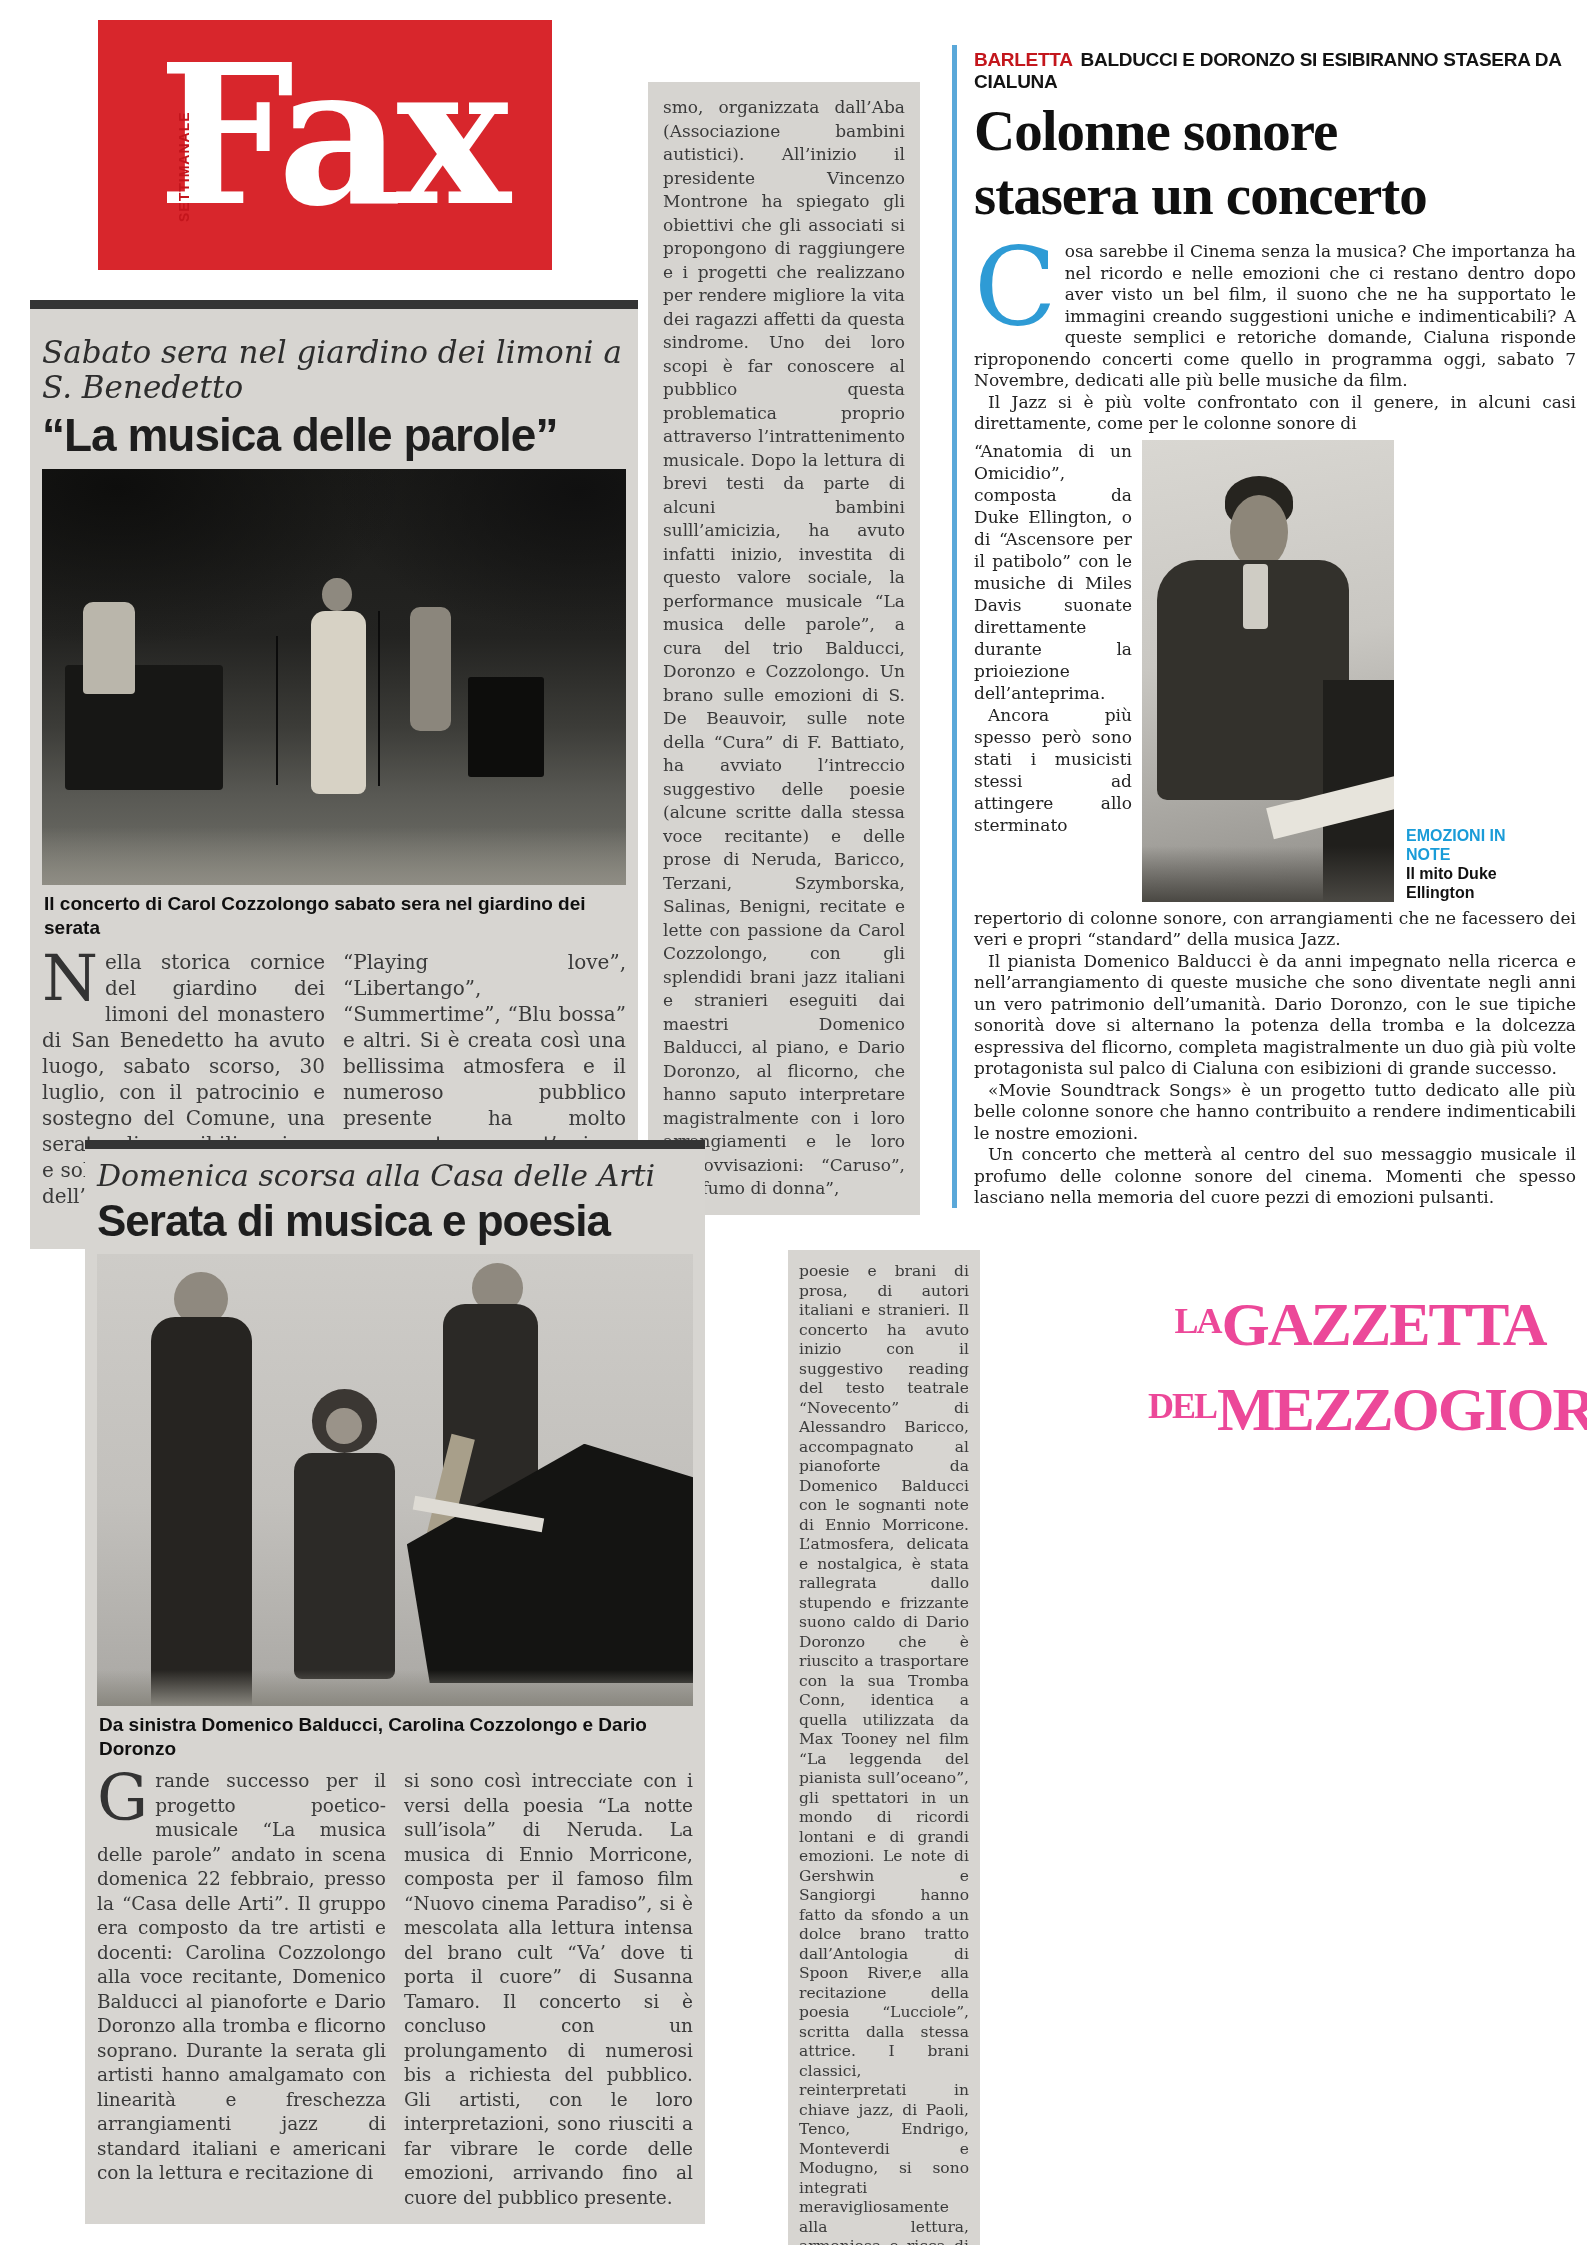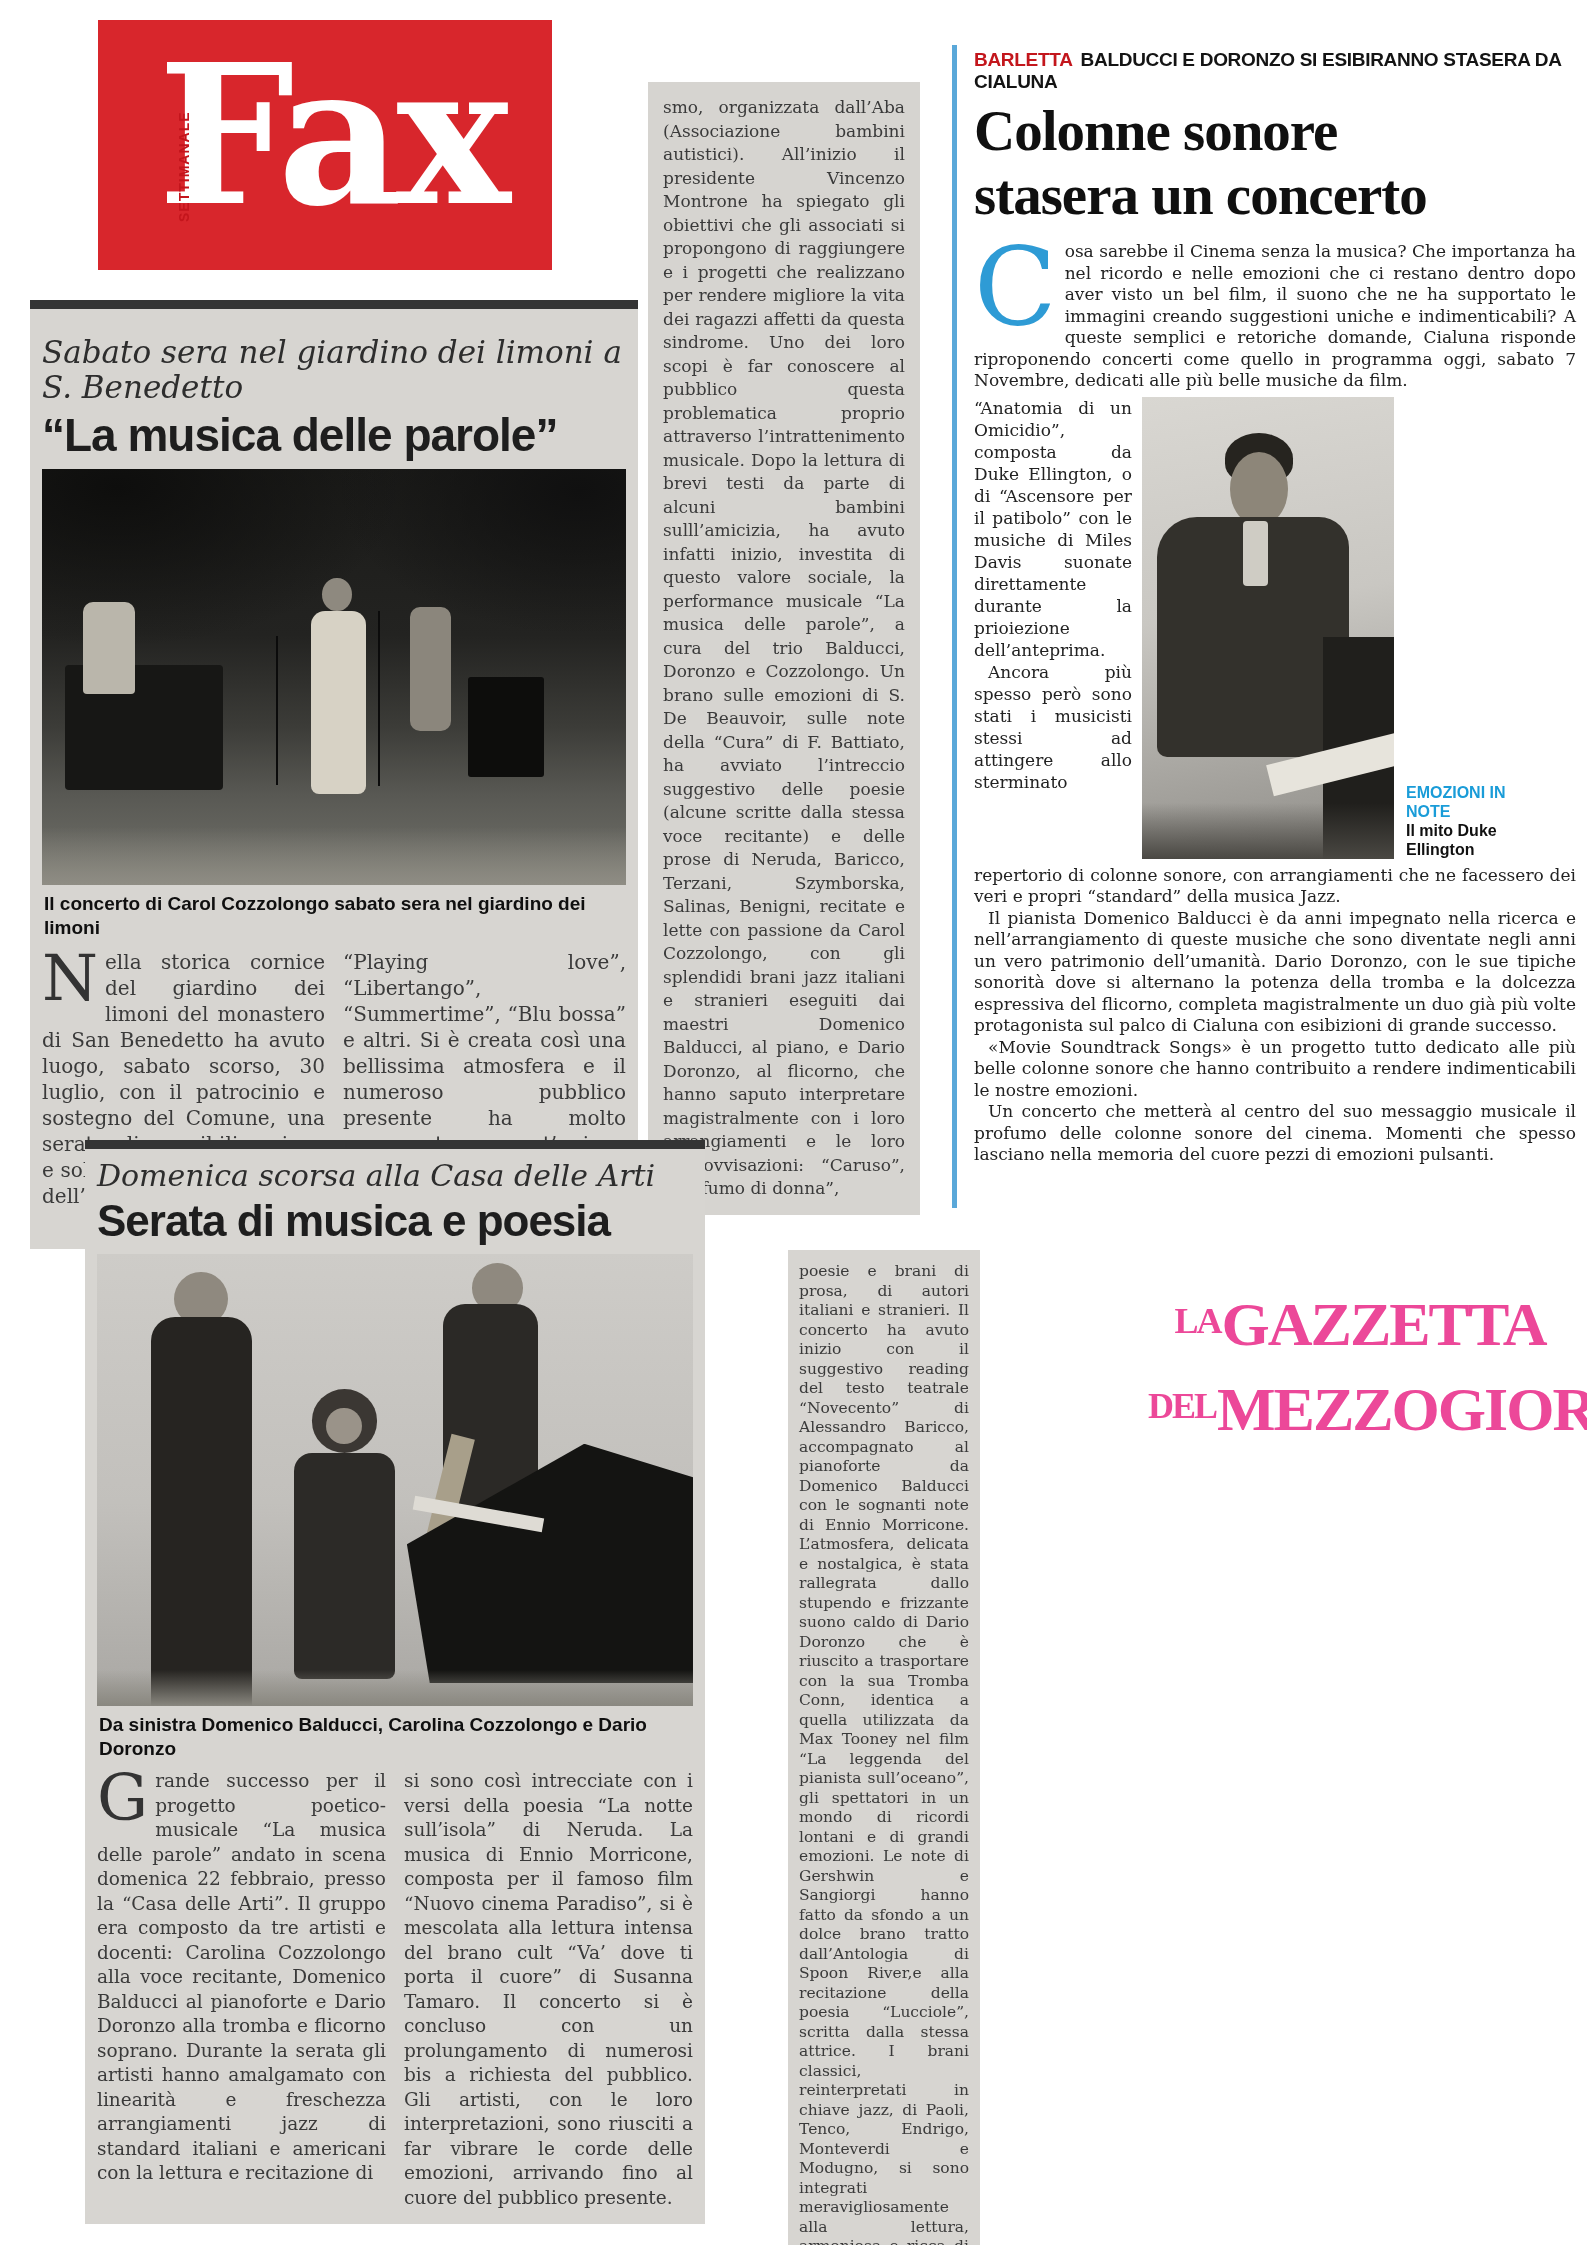--- a/index.html
+++ b/index.html
@@ -110,21 +110,21 @@
       <div class="ph" style="left:7%;top:32%;width:9%;height:22%;background:#bab6ab;border-radius:10px 10px 4px 4px;"></div>
       <div class="ph" style="left:46%;top:34%;width:9.5%;height:44%;background:#d7d2c5;border-radius:14px 14px 8px 8px;"></div>
       <div class="ph" style="left:48%;top:26%;width:5%;height:8%;background:#8e897f;border-radius:50%;"></div>
       <div class="ph" style="left:57.5%;top:34%;width:2px;height:42%;background:#0b0b0b;"></div>
       <div class="ph" style="left:40%;top:40%;width:2px;height:36%;background:#0b0b0b;"></div>
       <div class="ph" style="left:63%;top:33%;width:7%;height:30%;background:#8b867c;border-radius:10px;"></div>
       <div class="ph" style="left:73%;top:50%;width:13%;height:24%;background:#0d0d0c;border-radius:3px;"></div>
       <div class="ph" style="left:0;bottom:0;width:100%;height:14%;background:linear-gradient(180deg,rgba(160,158,148,0),#8f8d84);"></div>
     </div>
 
-    <div class="cap capbold">Il concerto di Carol Cozzolongo sabato sera nel giardino dei limoni</div>
+    <div class="cap capbold">Il concerto di Carol Cozzolongo sabato sera nel giardino dei serata</div>
 
     <div class="cols2 bodytext">
       <p><span class="dropcap">N</span><span>ella storica cornice del giardino dei limoni del monastero di San Benedetto ha avuto luogo, sabato scorso, 30 luglio, con il patrocinio e sostegno del Comune, una serata di sensibilizzazione e solidarietà verso il mondo dell’auti-</span></p>
       <p>“Playing love”, “Libertango”, “Summertime”, “Blu bossa” e altri. Si è creata così una bellissima atmosfera e il numeroso pubblico presente ha molto apprezzato quest’unione unica tra musica live e poesia che ha “donato un sorriso a tutti.”</p>
     </div>
   </div>
 </section>
 
 <section class="midcol bodytext">
   <p>smo, organizzata dall’Aba (Associazione bambini autistici). All’inizio il presidente Vincenzo Montrone ha spiegato gli obiettivi che gli associati si propongono di raggiungere e i progetti che realizzano per rendere migliore la vita dei ragazzi affetti da questa sindrome. Uno dei loro scopi è far conoscere al pubblico questa problematica proprio attraverso l’intrattenimento musicale. Dopo la lettura di brevi testi da parte di alcuni bambini sulll’amicizia, ha avuto infatti inizio, investita di questo valore sociale, la performance musicale “La musica delle parole”, a cura del trio Balducci, Doronzo e Cozzolongo. Un brano sulle emozioni di S. De Beauvoir, sulle note della “Cura” di F. Battiato, ha avviato l’intreccio suggestivo delle poesie (alcune scritte dalla stessa voce recitante) e delle prose di Neruda, Baricco, Terzani, Szymborska, Salinas, Benigni, recitate e lette con passione da Carol Cozzolongo, con gli splendidi brani jazz italiani e stranieri eseguiti dai maestri Domenico Balducci, al piano, e Dario Doronzo, al flicorno, che hanno saputo interpretare magistralmente con i loro arrangiamenti e le loro improvvisazioni: “Caruso”, “Profumo di donna”,</p>
@@ -134,20 +134,21 @@
   <div class="blue-rule left"></div>
   <div class="blue-rule right"></div>
   <div class="content">
     <div class="kicker">
       <span class="loc">BARLETTA</span><span class="rest">BALDUCCI E DORONZO SI ESIBIRANNO STASERA DA CIALUNA</span>
     </div>
     <h1><span>Colonne sonore</span><br>
         <span>stasera un concerto</span></h1>
 
     <p><span class="dropcap-blue">C</span><span>osa sarebbe il Cinema senza la musica? Che importanza ha nel ricordo e nelle emozioni che ci restano dentro dopo aver visto un bel film, il suono che ne ha supportato le immagini creando suggestioni uniche e indimenticabili? A queste semplici e retoriche domande, Cialuna risponde riproponendo concerti come quello in programma oggi, sabato 7 Novembre, dedicati alle più belle musiche da film.</span></p>
+    <p class="ind">Il Jazz si è più volte confrontato con il genere, in alcuni casi direttamente, come per le colonne sonore di</p>
 
     <div class="photo-row">
       <div class="side-col">
         <p>“Anatomia di un Omicidio”, composta da Duke Ellington, o di “Ascensore per il patibolo” con le musiche di Miles Davis suonate direttamente durante la prioiezione dell’anteprima.</p>
         <p class="ind">Ancora più spesso però sono stati i musicisti stessi ad attingere allo sterminato</p>
       </div>
       <div class="duke-photo">
         <div class="ph" style="left:33%;top:8%;width:27%;height:11%;background:#26241f;border-radius:50% 50% 40% 40%;"></div>
         <div class="ph" style="left:35%;top:12%;width:23%;height:16%;background:#8d8679;border-radius:50%;"></div>
         <div class="ph" style="left:6%;top:26%;width:76%;height:52%;background:#33312c;border-radius:40px 30px 10px 10px;"></div>

